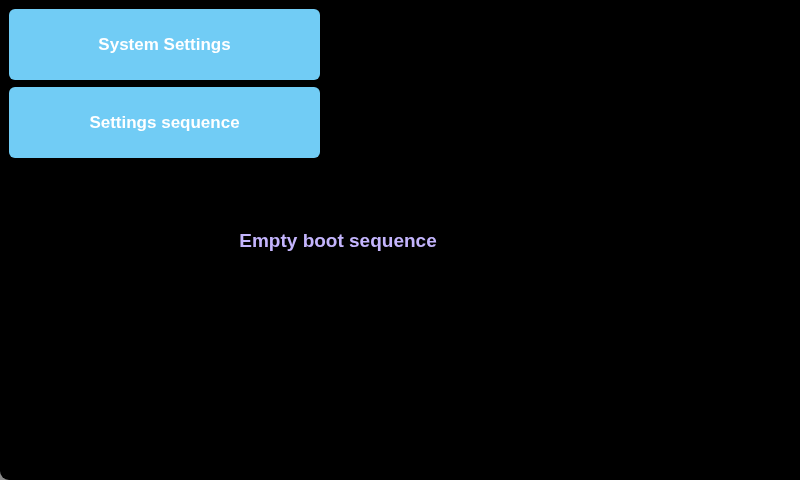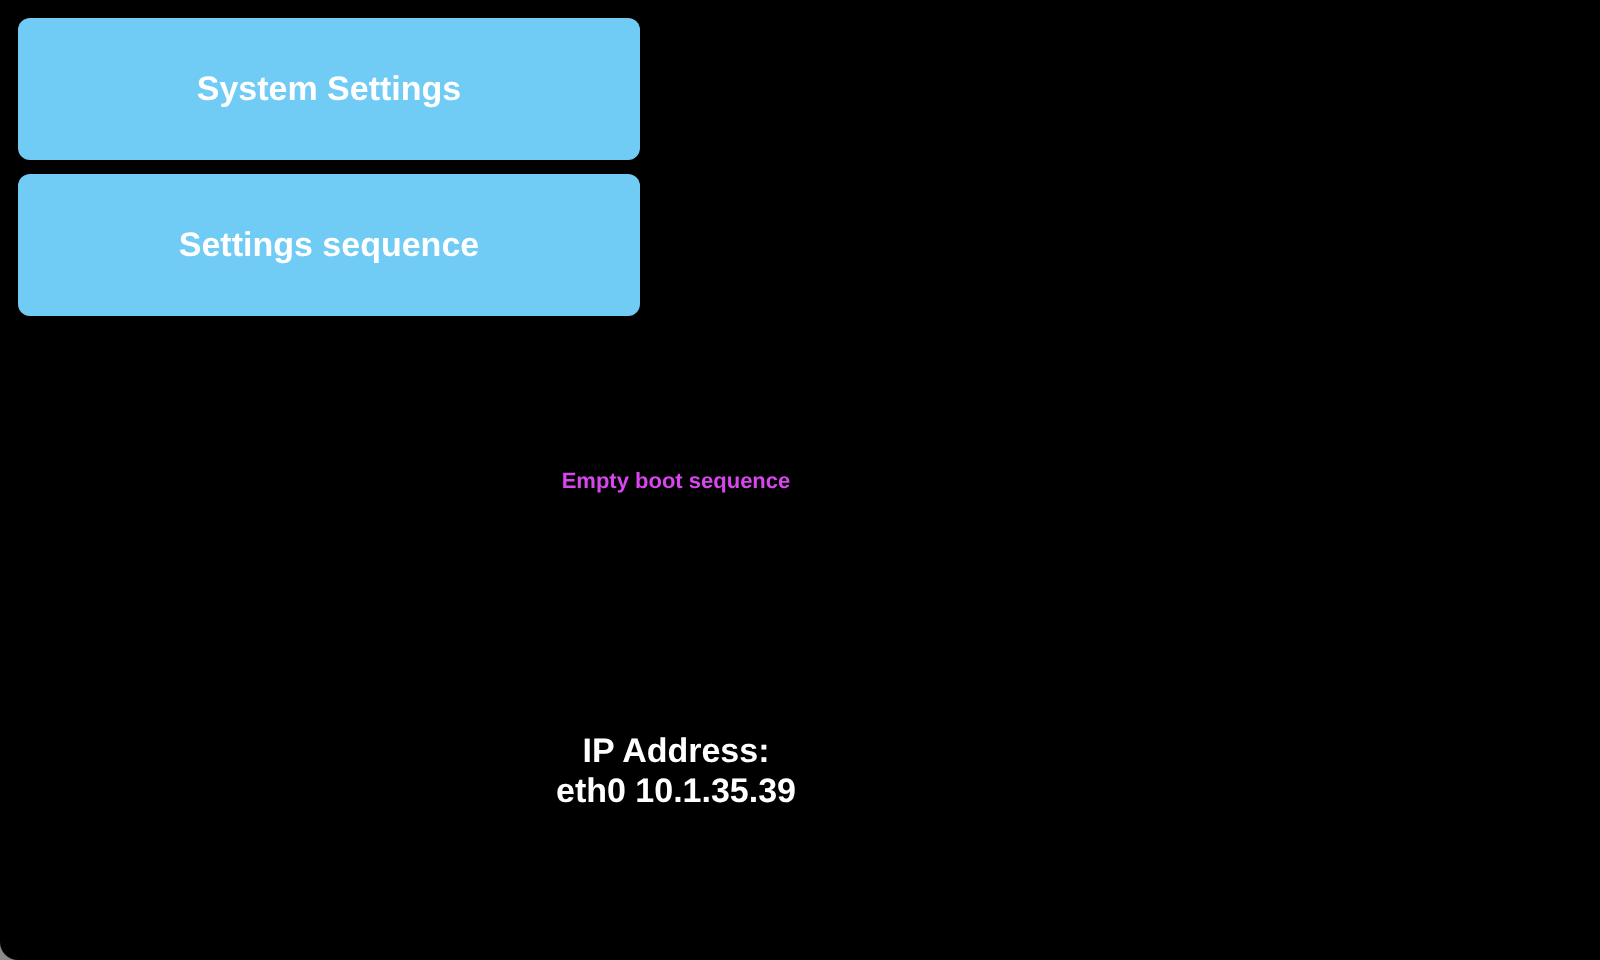--- a/index.html
+++ b/index.html
@@ -34,22 +34,22 @@
     padding: 0;
   }
   .btn-system-settings { top: 9px; }
   .btn-startup-sequence { top: 87px; }
   .status-message {
     position: absolute;
     left: 0;
     right: 0;
     top: 231px;
     text-align: center;
-    color: #d946ef;
-    font-size: 11px;
+    color: #c4b5fd;
+    font-size: 19px;
     font-weight: bold;
     line-height: 20px;
   }
   .ip-block {
     position: absolute;
     left: 0;
     right: 0;
     top: 366px;
     text-align: center;
     color: #FFFFFF;
@@ -82,21 +82,17 @@
 <body>
 
 <div class="screen">
 
   <button class="nav-btn btn-system-settings">System Settings</button>
 
   <button class="nav-btn btn-startup-sequence">Settings sequence</button>
 
   <div class="status-message">Empty boot sequence</div>
 
-  <div class="ip-block">
-    <div>IP Address:</div>
-    <div>eth0 10.1.35.39</div>
-  </div>
 
   <div class="corner-artifact"></div>
   <div class="corner-mask"></div>
 
 </div>
 
 </body></html>

